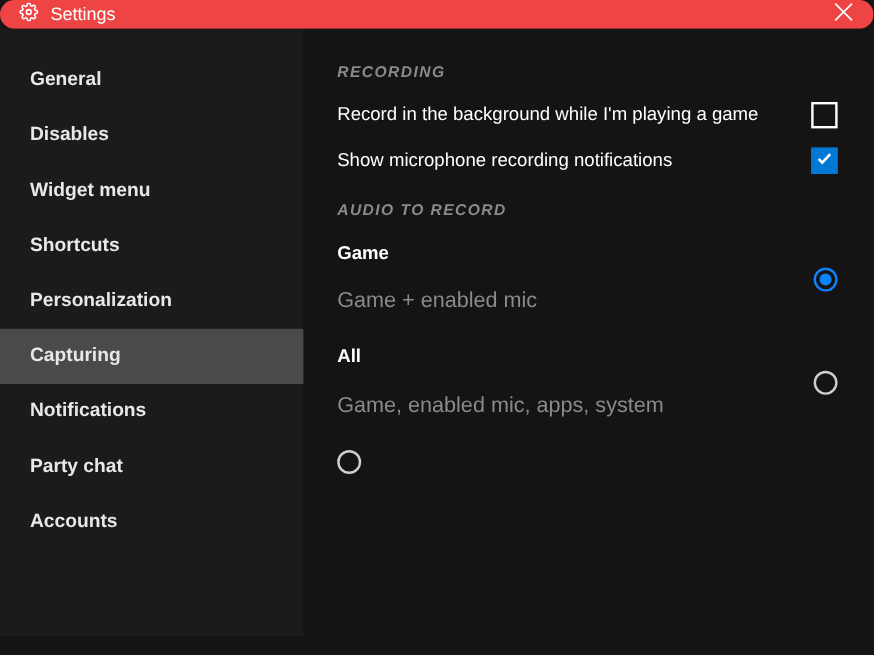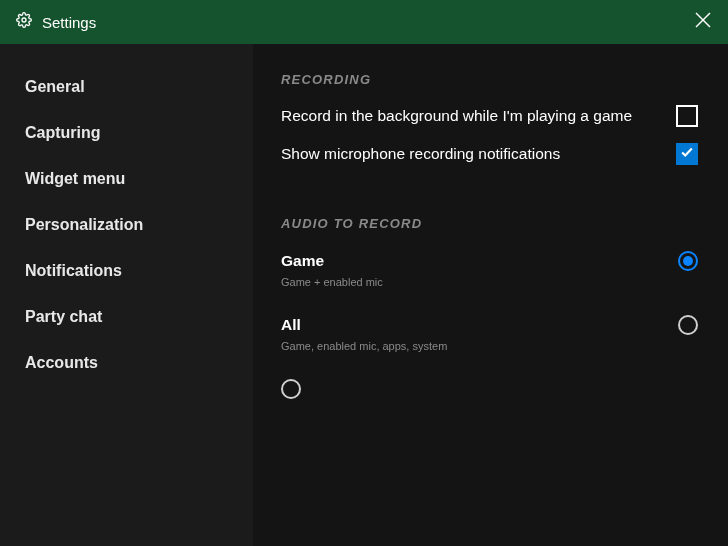--- a/index.html
+++ b/index.html
@@ -9,26 +9,27 @@
       font-family: "Segoe UI", Arial, sans-serif;
     }
     body {
       width: 728px;
       height: 546px;
       background: #141414;
       color: #ffffff;
       overflow: hidden;
     }
     .titlebar {
-      height: 44px;
-      background: #14532d;
+      height: 24px;
+      background: #ef4444;
       display: flex;
       align-items: center;
       justify-content: space-between;
       padding: 0 10px 0 16px;
+      border-radius: 12px;
     }
     .titlebar-left {
       display: flex;
       align-items: center;
       gap: 10px;
     }
     .titlebar-title {
       font-size: 15px;
       font-weight: 400;
     }
@@ -69,21 +70,21 @@
     }
     .section-header {
       font-size: 13px;
       font-weight: 600;
       letter-spacing: 1.2px;
       color: #8a8a8a;
       margin-bottom: 18px;
       font-style: italic;
     }
     .section-header.gap-above {
-      margin-top: 51px;
+      margin-top: 22px;
     }
     .setting-row {
       display: flex;
       align-items: center;
       justify-content: space-between;
       margin-bottom: 16px;
     }
     .setting-label {
       font-size: 15.5px;
       color: #ffffff;
@@ -97,37 +98,37 @@
       justify-content: center;
       cursor: pointer;
       flex-shrink: 0;
     }
     .checkbox.checked {
       background: #0078d4;
       border-color: #0078d4;
     }
     .option-row {
       display: flex;
-      align-items: flex-start;
+      align-items: center;
       justify-content: space-between;
       margin-bottom: 22px;
       gap: 12px;
     }
     .option-text {
       line-height: 1.5;
     }
     .option-title {
       font-size: 15.5px;
       font-weight: 600;
       color: #ffffff;
     }
     .option-desc {
-      font-size: 11px;
+      font-size: 18px;
       color: #8a8a8a;
-      margin-top: 2px;
+      margin-top: 14px;
     }
     .radio {
       width: 20px;
       height: 20px;
       border: 2px solid #cfcfcf;
       border-radius: 50%;
       display: flex;
       align-items: center;
       justify-content: center;
       cursor: pointer;
@@ -166,27 +167,33 @@
     </span>
   </div>
 </div>
 
 <div class="content-area">
   <div class="sidebar">
     <div class="sidebar-item">
         <span>General</span>
       </div>
     <div class="sidebar-item">
+        <span>Disables</span>
+      </div>
+    <div class="sidebar-item">
+        <span>Widget menu</span>
+      </div>
+    <div class="sidebar-item">
+        <span>Shortcuts</span>
+      </div>
+    <div class="sidebar-item">
+        <span>Personalization</span>
+      </div>
+    <div class="sidebar-item active">
         <span>Capturing</span>
-      </div>
-    <div class="sidebar-item">
-        <span>Widget menu</span>
-      </div>
-    <div class="sidebar-item">
-        <span>Personalization</span>
       </div>
     <div class="sidebar-item">
         <span>Notifications</span>
       </div>
     <div class="sidebar-item">
         <span>Party chat</span>
       </div>
     <div class="sidebar-item">
         <span>Accounts</span>
       </div>

